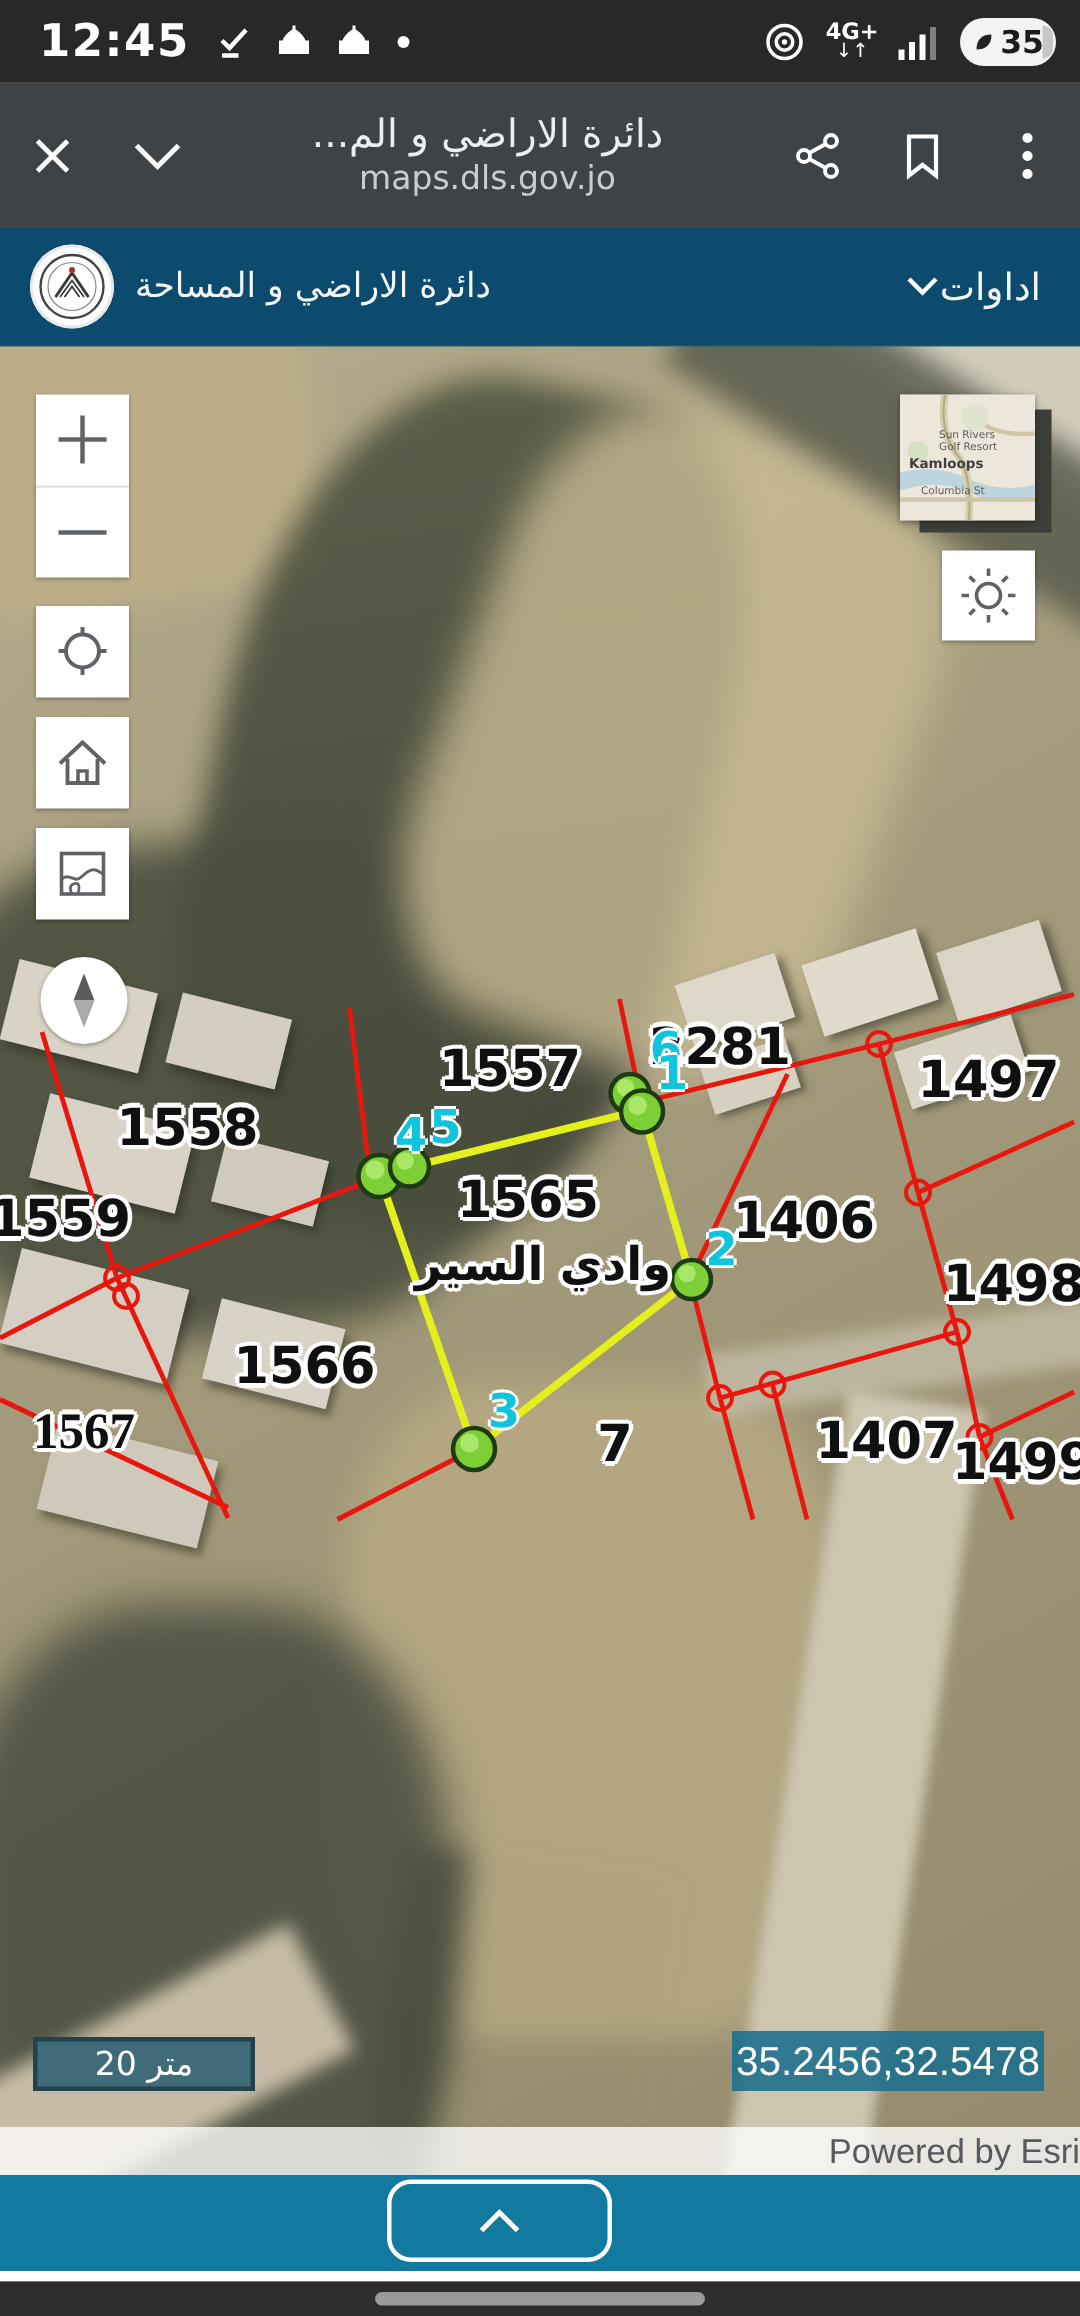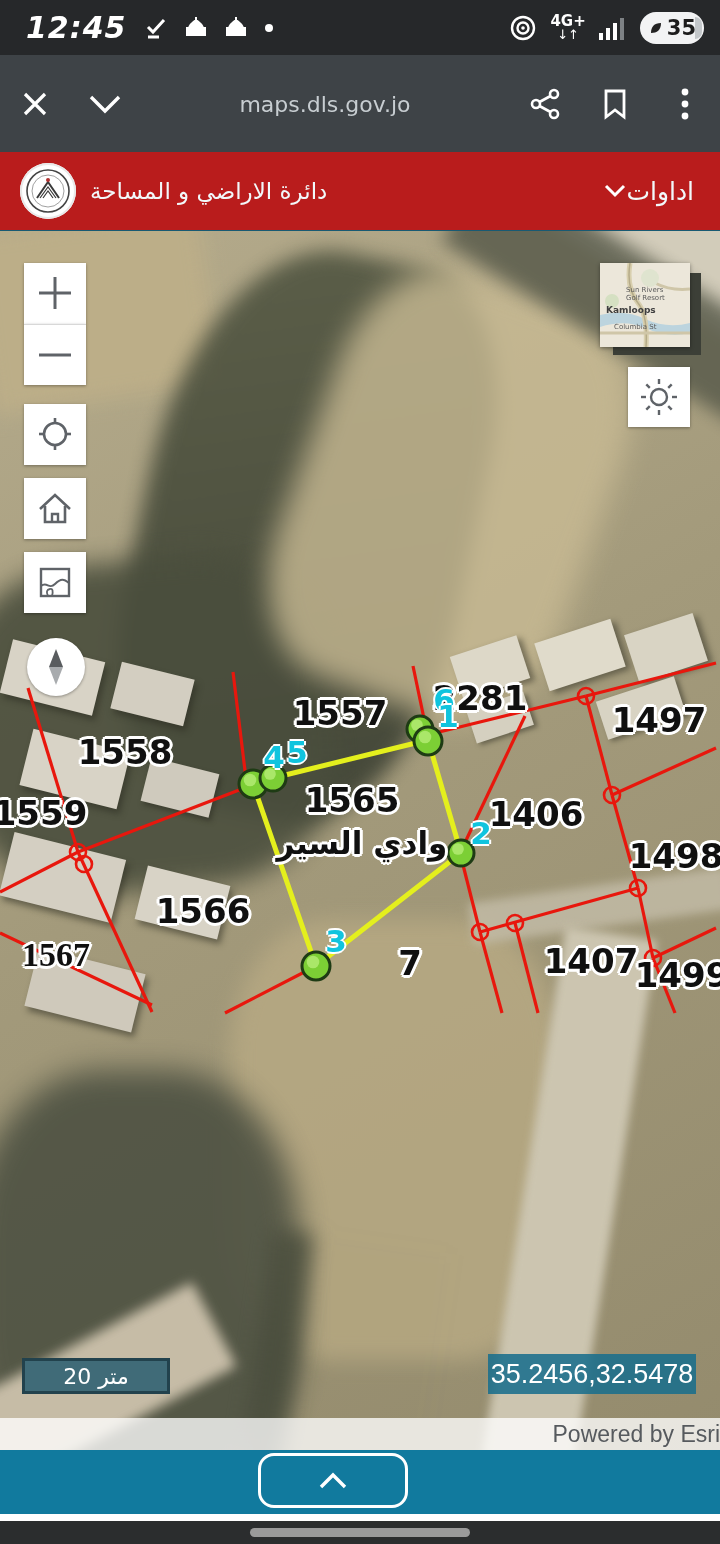--- a/index.html
+++ b/index.html
@@ -3,42 +3,42 @@
 <meta charset="utf-8">
 <style>
   html,body{margin:0;padding:0;background:#000;}
   *{box-sizing:border-box;}
   #phone{position:relative;width:720px;height:1544px;overflow:hidden;background:#9d9476;
          font-family:"DejaVu Sans","Liberation Sans",sans-serif;}
 
   
   .status-bar{position:absolute;left:0;top:0;width:720px;height:55px;background:#26282a;
     display:flex;align-items:center;color:#fff;z-index:50;}
-  .sb-time{font-size:30px;font-weight:bold;margin-left:26px;letter-spacing:1px;font-style:italic;}
+  .sb-time{font-size:30px;font-weight:bold;margin-left:26px;letter-spacing:1px;}
   .sb-left-icons{display:flex;align-items:center;gap:14px;margin-left:16px;}
   .sb-right{margin-left:auto;display:flex;align-items:center;gap:12px;margin-right:16px;}
   .sb-4g{display:flex;flex-direction:column;align-items:center;line-height:1;}
   .sb-4g .t{font-size:15px;font-weight:bold;}
   .sb-4g .a{font-size:13px;margin-top:-1px;}
   .battery{background:#f2f3f4;border-radius:16px;height:32px;min-width:62px;display:flex;
     align-items:center;justify-content:center;gap:3px;color:#1c1c1c;font-weight:bold;font-size:21px;
     padding:0 8px;position:relative;}
   .battery .cap{position:absolute;right:2px;top:5px;width:7px;height:22px;background:#c3c7ca;
     border-radius:0 12px 12px 0;}
 
   
   .browser-bar{position:absolute;left:0;top:55px;width:720px;height:97px;background:#3e4347;
     display:flex;align-items:center;color:#fff;z-index:50;}
   .bb-icon{width:70px;height:70px;display:flex;align-items:center;justify-content:center;flex:0 0 auto;}
   .bb-center{flex:1;display:flex;flex-direction:column;align-items:center;justify-content:center;min-width:0;}
   .bb-title{font-size:26px;color:#eceff1;direction:rtl;white-space:nowrap;}
   .bb-url{font-size:22px;color:#c7cdd1;margin-top:2px;}
 
   
-  .site-header{position:absolute;left:0;top:152px;width:720px;height:78px;background:#b91c1c;
+  .site-header{position:absolute;left:0;top:152px;width:720px;height:78px;background:#0c4a6e;
     display:flex;align-items:center;color:#f2f8fa;z-index:50;box-shadow:0 1px 0 #185a73;}
   .logo{width:56px;height:56px;border-radius:50%;background:#fff;margin-left:20px;flex:0 0 auto;
     display:flex;align-items:center;justify-content:center;box-shadow:0 0 0 2px #e8e8e8 inset;}
   .org-name{font-size:23px;margin-left:14px;direction:rtl;}
   .tools-menu{margin-left:auto;margin-right:26px;display:flex;align-items:center;gap:0;font-size:25px;}
 
   
   .map-viewport{position:absolute;left:0;top:230px;width:720px;height:1220px;overflow:hidden;
     background:linear-gradient(150deg,#b5ab8c 0%,#a39a7b 45%,#948b6d 100%);}
   .bg{position:absolute;pointer-events:none;}
@@ -134,20 +134,21 @@
       <svg width="32" height="32" viewBox="0 0 32 32">
           <path d="M6 6 L26 26 M26 6 L6 26" stroke="#fff" stroke-width="3.2" fill="none"></path>
         </svg>
     </span>
     <span class="bb-icon">
       <svg width="36" height="24" viewBox="0 0 36 24">
           <polyline points="4,5 18,19 32,5" stroke="#fff" stroke-width="3.4" fill="none"></polyline>
         </svg>
     </span>
     <span class="bb-center">
+      <span class="bb-title">دائرة الاراضي و الم...</span>
       <span class="bb-url">maps.dls.gov.jo</span>
     </span>
     <span class="bb-icon">
       <svg width="32" height="32" viewBox="0 0 32 32">
           <circle cx="25" cy="6" r="4" stroke="#fff" stroke-width="2.6" fill="none"></circle>
           <circle cx="7" cy="16" r="4" stroke="#fff" stroke-width="2.6" fill="none"></circle>
           <circle cx="25" cy="26" r="4" stroke="#fff" stroke-width="2.6" fill="none"></circle>
           <line x1="10.5" y1="14" x2="21.5" y2="8" stroke="#fff" stroke-width="2.6"></line>
           <line x1="10.5" y1="18" x2="21.5" y2="24" stroke="#fff" stroke-width="2.6"></line>
         </svg>

